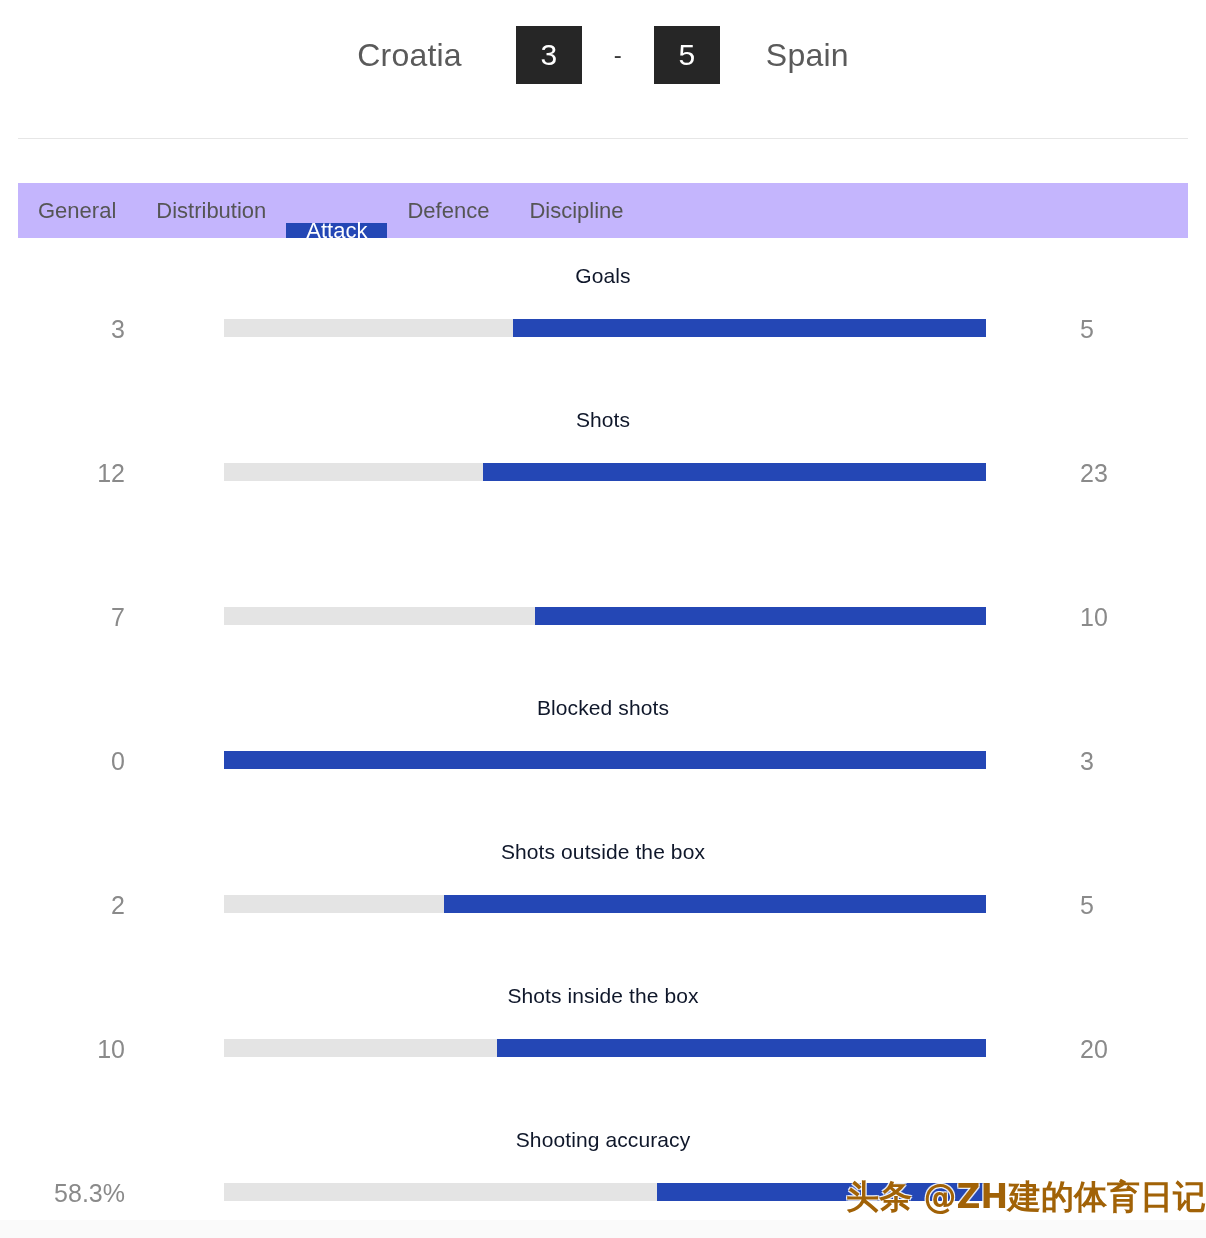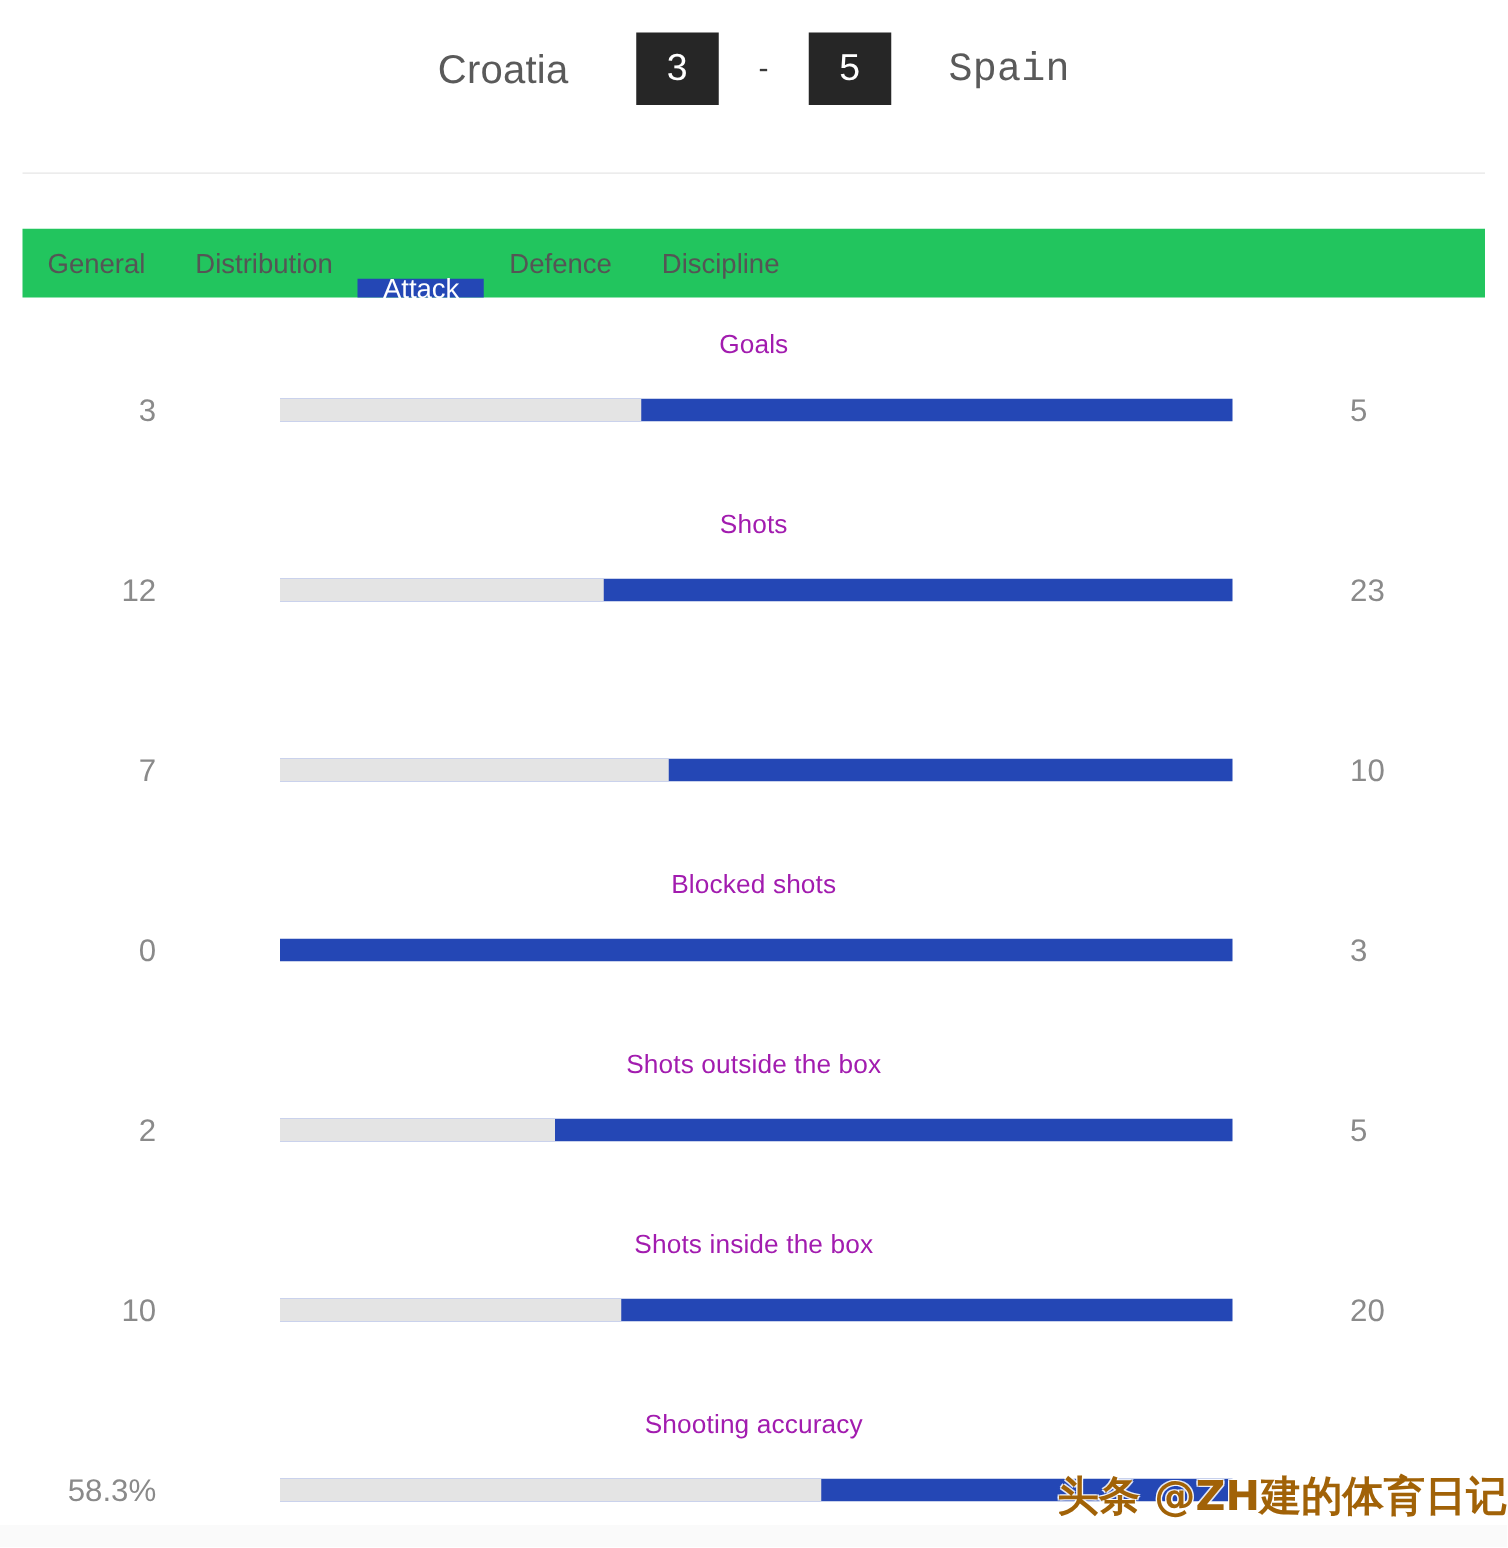--- a/index.html
+++ b/index.html
@@ -32,21 +32,21 @@
     transform: translateY(-14px);
   }
   .team-name {
     font-size: 32px;
     color: #5a5a5a;
     font-weight: 400;
     letter-spacing: 0.2px;
     white-space: nowrap;
   }
   .team-name.home { margin-right: 54px; }
-  .team-name.away { margin-left: 46px; font-family: Liberation Mono, monospace; }
+  .team-name.away { margin-left: 46px; }
   .score-box {
     width: 66px;
     height: 58px;
     background: #262626;
     color: #ffffff;
     font-size: 30px;
     display: flex;
     align-items: center;
     justify-content: center;
     font-weight: 400;
@@ -68,21 +68,21 @@
     background: #e6e6e6;
   }
 
   
   .tabs {
     position: absolute;
     left: 18px;
     top: 183px;
     width: 1170px;
     height: 55px;
-    background: #22c55e;
+    background: #c4b5fd;
     display: flex;
     align-items: stretch;
     box-sizing: border-box;
   }
   .tab {
     display: flex;
     align-items: center;
     justify-content: center;
     padding: 0 20px;
     font-size: 22px;
@@ -107,21 +107,21 @@
     height: 144px;
     position: relative;
   }
   .stat-label {
     position: absolute;
     top: 14px;
     left: 0;
     width: 1206px;
     text-align: center;
     font-size: 21px;
-    color: #a21caf;
+    color: #0f172a;
     letter-spacing: 0.1px;
   }
   .stat-bar-line {
     position: absolute;
     top: 62px;
     left: 0;
     width: 1206px;
     height: 34px;
   }
   .stat-value {

